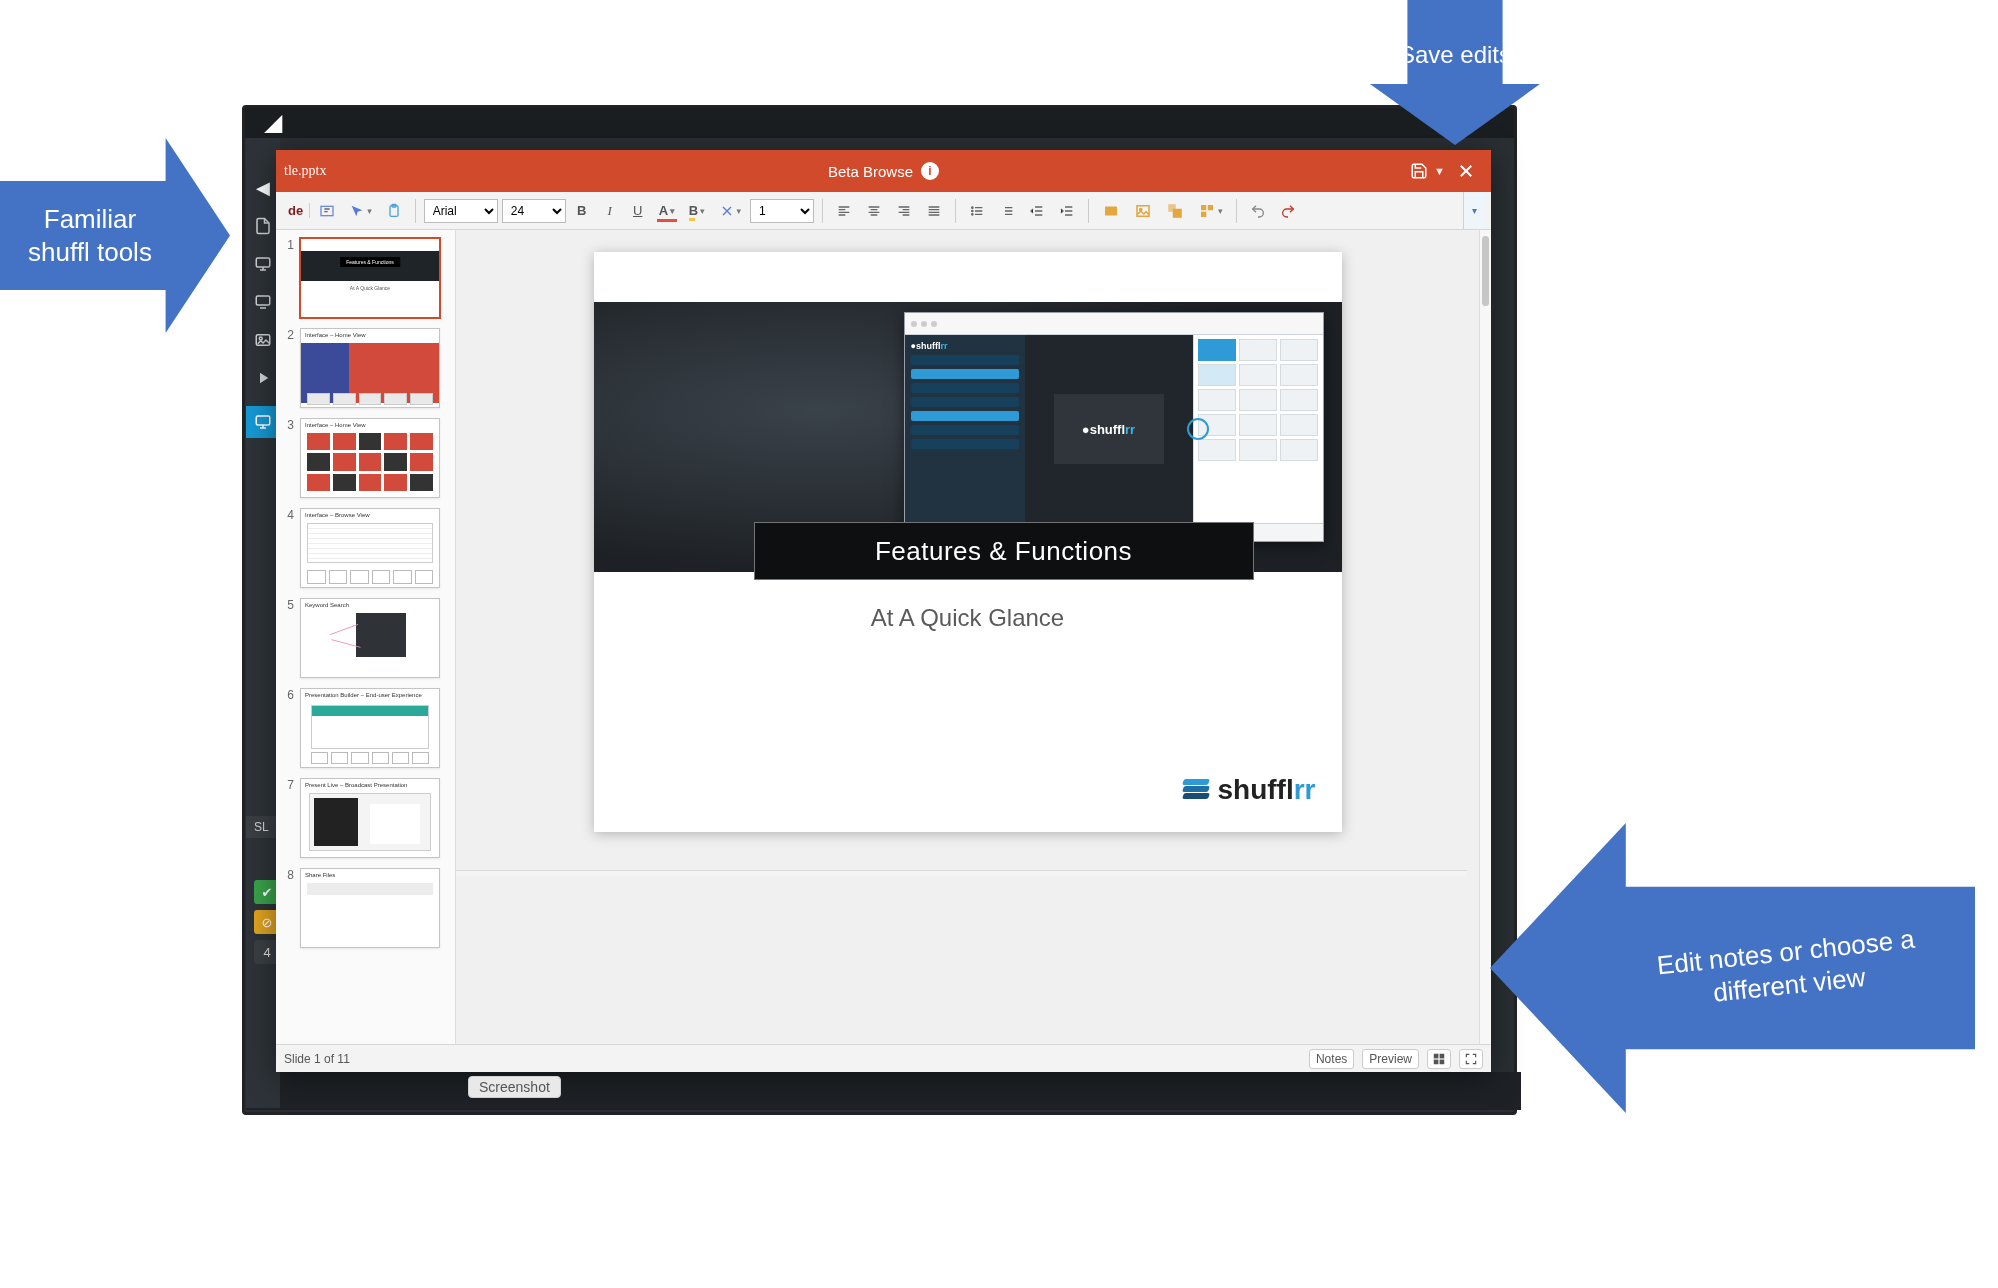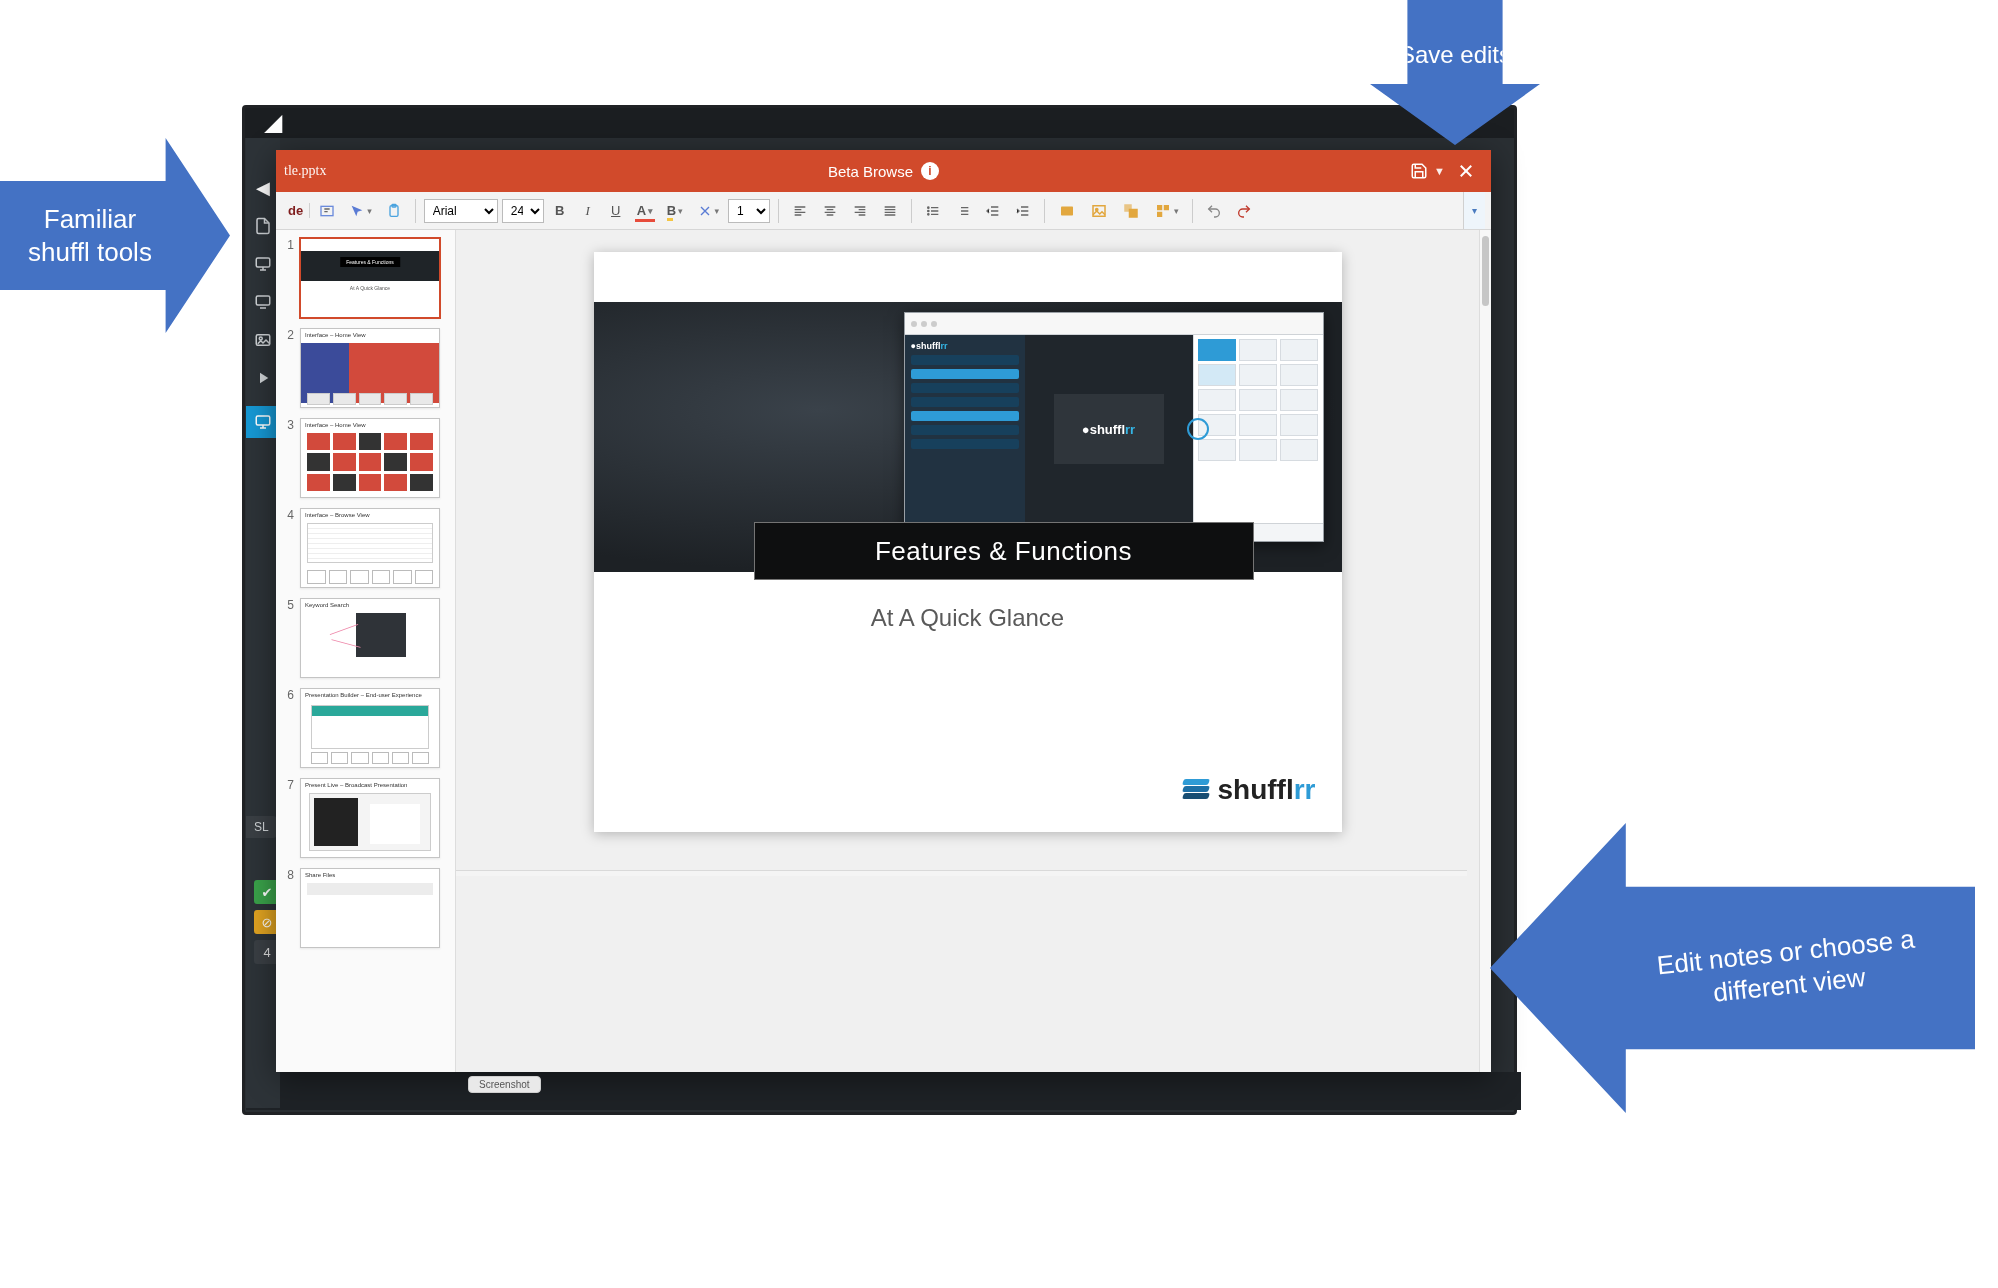--- a/index.html
+++ b/index.html
@@ -154,21 +154,21 @@
     min-width: 24px; height: 26px;
     border: 1px solid transparent;
     display: flex; align-items: center; justify-content: center;
     padding: 0 4px; cursor: pointer; border-radius: 2px;
     color:#555;
   }
   .toolbar select, .toolbar .combo {
     height: 24px; font-size: 12px; border: 1px solid #bbb; background: #fff;
   }
   .toolbar .combo { width: 74px; padding: 0 4px; }
-  .toolbar .size { width: 42px; }
+  .toolbar .size { width: 64px; }
   .toolbar .mode-label {
     color:#7f1d1d; font-weight:600; padding:0 6px;
     border-right:1px solid #d0d0d0; 
   }
   .toolbar .iconA {
     font-weight:700; position:relative;
   }
   .toolbar .iconA::after {
     content:""; position:absolute; left:2px; right:2px; bottom:1px; height:3px;
     background:#e74c3c;
@@ -365,21 +365,21 @@
   }
   .statusbar .spacer { flex: 1; }
   .statusbar .sb-btn { padding: 2px 6px; cursor:pointer; background:#fff; border:1px solid #ccc; border-radius:3px; }
   .statusbar .sb-icon { width:24px; height:20px; display:flex; align-items:center; justify-content:center; border:1px solid #ccc; background:#fff; border-radius:3px; cursor:pointer;}
   .statusbar .sb-icon svg { width:14px; height:14px; }
 
   
   .screenshot-tag {
     position:absolute; left:468px; top:1076px;
     background:#e9e9e9; color:#555; border:1px solid #cfcfcf;
-    border-radius:4px; font-size:10px; padding:2px 10px;
+    border-radius:4px; font-size:14px; padding:2px 10px;
     z-index:60;
   }
 
   
   .bg-sidebar {
     position:absolute; left:246px; top:138px; width:34px; height:970px;
     background:#2d3338; z-index:40;
     display:flex; flex-direction:column; align-items:center; gap:18px; padding-top:40px;
   }
   .bg-sidebar .ic { width:20px; height:20px; color:#cfd3d6; display:flex; align-items:center; justify-content:center; }
@@ -809,15 +809,35 @@
           </div>
         </div>
         <div class="notes-divider"></div>
       </div>
       <div class="v-scroll">
           <div class="v-thumb"></div>
         </div>
     </div>
   </div>
 
+  <div class="statusbar">
+    <span>Slide 1 of 11</span>
+    <div class="sep" style="height:16px"></div>
+    <div class="spacer"></div>
+    <div class="sb-btn">Notes</div>
+    <div class="sb-btn">Preview</div>
+    <div class="sb-icon" title="Grid view">
+      <svg viewBox="0 0 24 24" fill="#555">
+          <rect x="3" y="3" width="8" height="8"></rect>
+          <rect x="13" y="3" width="8" height="8"></rect>
+          <rect x="3" y="13" width="8" height="8"></rect>
+          <rect x="13" y="13" width="8" height="8"></rect>
+        </svg>
+    </div>
+    <div class="sb-icon" title="Fit">
+      <svg viewBox="0 0 24 24" fill="none" stroke="#555" stroke-width="2">
+          <path d="M4 9V4h5M20 9V4h-5M4 15v5h5M20 15v5h-5"></path>
+        </svg>
+    </div>
+  </div>
 </div>
 
 <div class="screenshot-tag">Screenshot</div>
 
 </body></html>

